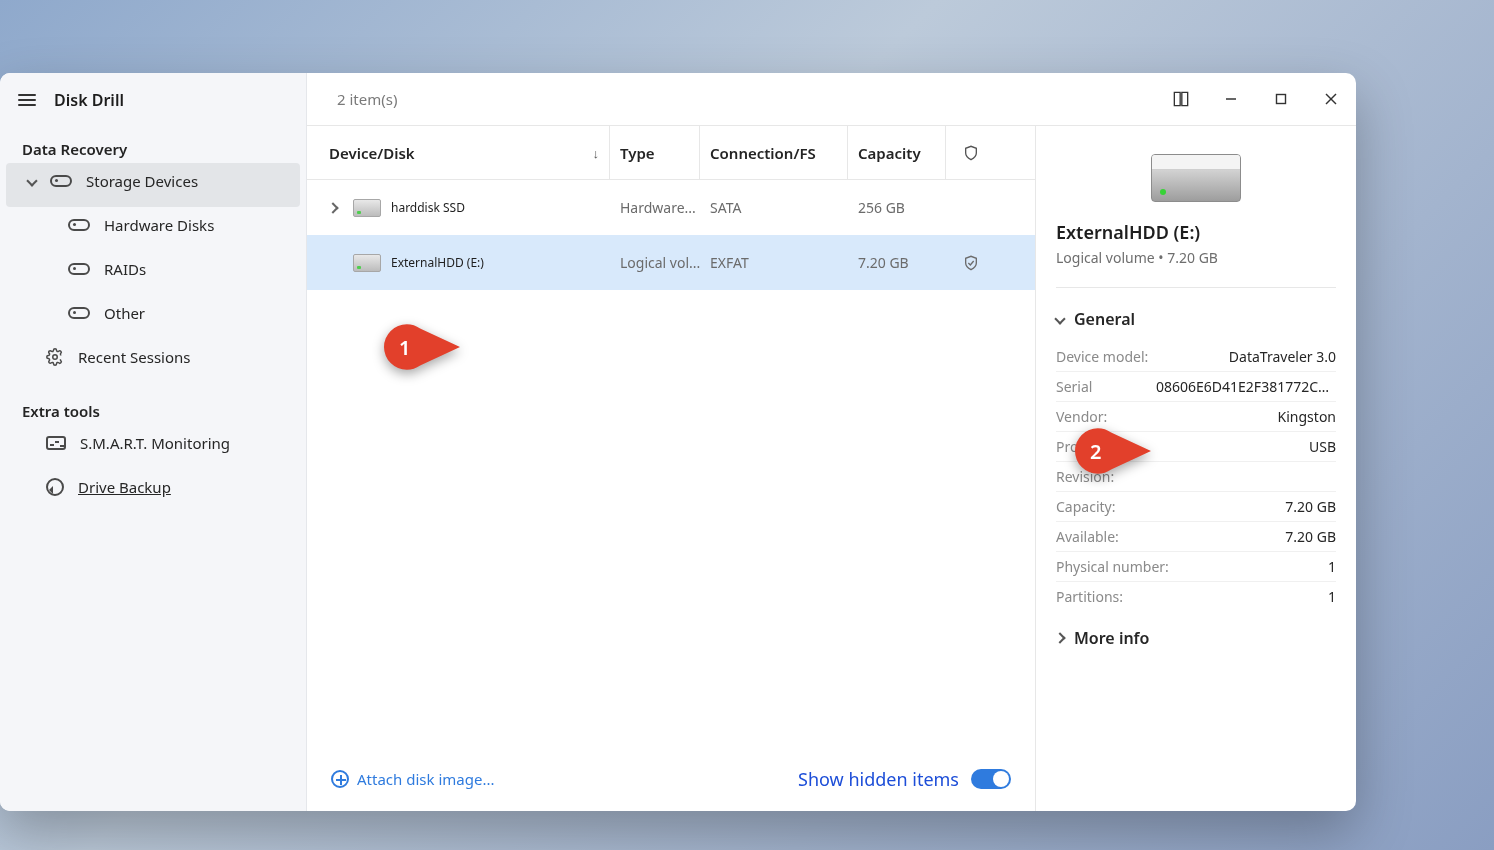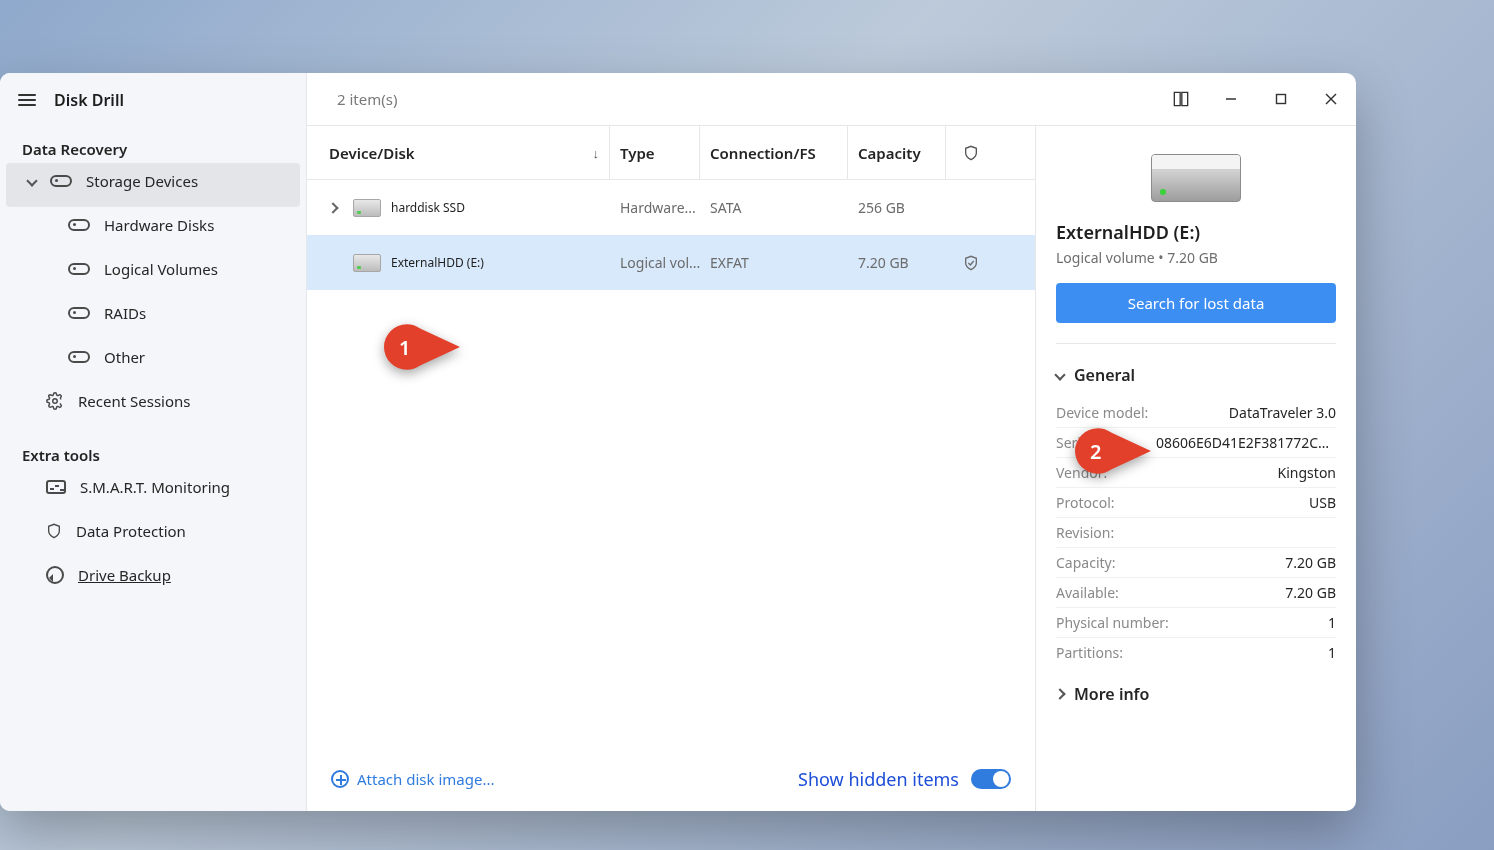--- a/index.html
+++ b/index.html
@@ -169,49 +169,39 @@
       <span class="chev"></span>
       <span class="icon-disk"></span>
       <span>Storage Devices</span>
     </div>
     <div class="nav-item nav-child">
       <span class="icon-disk"></span>
       <span>Hardware Disks</span>
     </div>
     <div class="nav-item nav-child">
       <span class="icon-disk"></span>
-      <span>Logical Volumes</span>
-    </div>
-    <div class="nav-item nav-child">
-      <span class="icon-disk"></span>
       <span>RAIDs</span>
     </div>
     <div class="nav-item nav-child">
       <span class="icon-disk"></span>
       <span>Other</span>
     </div>
     <div class="nav-item" style="padding-left:40px;">
       <svg class="icon-gear" viewBox="0 0 24 24" fill="none" stroke="#4a4a4a" stroke-width="2">
             <circle cx="12" cy="12" r="3"></circle>
             <path d="M19.4 15a1.7 1.7 0 0 0 .34 1.87l.06.06a2 2 0 1 1-2.83 2.83l-.06-.06a1.7 1.7 0 0 0-1.87-.34 1.7 1.7 0 0 0-1 1.56V21a2 2 0 0 1-4 0v-.09a1.7 1.7 0 0 0-1-1.56 1.7 1.7 0 0 0-1.87.34l-.06.06a2 2 0 1 1-2.83-2.83l.06-.06A1.7 1.7 0 0 0 4.6 15a1.7 1.7 0 0 0-1.56-1H3a2 2 0 0 1 0-4h.09a1.7 1.7 0 0 0 1.56-1 1.7 1.7 0 0 0-.34-1.87l-.06-.06A2 2 0 1 1 7.08 4.25l.6.06a1.7 1.7 0 0 0 1.87.34H9a1.7 1.7 0 0 0 1-1.56V3a2 2 0 0 1 4 0v.09a1.7 1.7 0 0 0 1 1.56 1.7 1.7 0 0 0 1.87-.34l.06-.06a2 2 0 1 1 2.83 2.83l-.06.06A1.7 1.7 0 0 0 19.4 9c.14.34.22.7.22 1.07"></path>
           </svg>
       <span>Recent Sessions</span>
     </div>
 
     <div class="section-head">Extra tools</div>
 
     <div class="nav-item" style="padding-left:40px;">
       <span class="icon-smart"></span>
       <span>S.M.A.R.T. Monitoring</span>
-    </div>
-    <div class="nav-item" style="padding-left:40px;">
-      <svg class="shield-svg" viewBox="0 0 24 24" fill="none" stroke="#4a4a4a" stroke-width="2">
-            <path d="M12 22s8-4 8-10V5l-8-3-8 3v7c0 6 8 10 8 10z"></path>
-          </svg>
-      <span>Data Protection</span>
     </div>
     <div class="nav-item" style="padding-left:40px;text-decoration:underline;">
       <span class="icon-backup"></span>
       <span>Drive Backup</span>
     </div>
   </aside>
 
   <div class="main">
     <div class="top-bar">
       <span class="item-count">2 item(s)</span>
@@ -302,21 +292,20 @@
             <span>Show hidden items</span>
             <span class="switch"></span>
           </div>
         </div>
       </div>
 
       <div class="detail">
         <div class="detail-drive"></div>
         <div class="detail-title">ExternalHDD (E:)</div>
         <div class="detail-sub">Logical volume • 7.20 GB</div>
-        <button class="search-btn">Search for lost data</button>
         <div class="divider"></div>
 
         <div class="accordion-head">
           <span class="chev"></span>
           <span>General</span>
         </div>
         <div class="props" id="props-container">
               <div class="prop-row">
                 <span class="prop-k">Device model:</span>
                 <span class="prop-v">DataTraveler 3.0</span>

